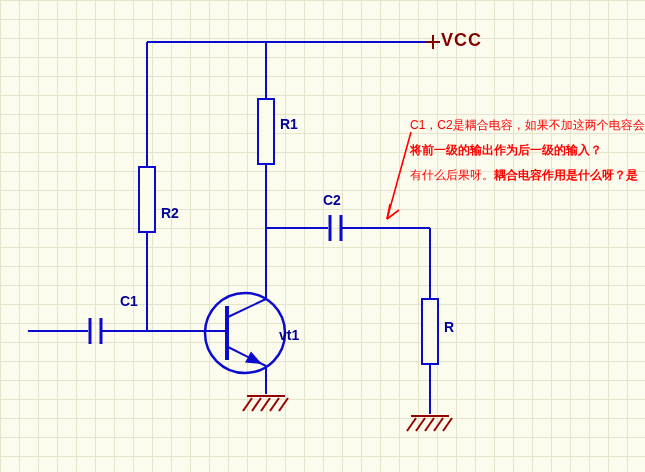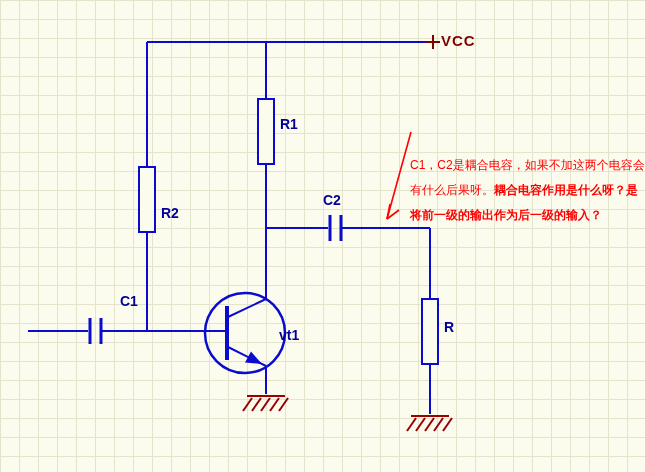--- a/index.html
+++ b/index.html
@@ -20,33 +20,32 @@
     color:#000099;
     font-weight:bold;
     font-size:14px;
     line-height:14px;
     white-space:nowrap;
   }
   .power-label{
     position:absolute;
     color:#800000;
     font-weight:bold;
-    font-size:15px;
+    font-size:18px;
     line-height:15px;
     letter-spacing:1px;
   }
   #annotation{
     position:absolute;
     left:410px;top:113px;
     width:233px;
     color:#ff0000;
     font-size:12px;
     line-height:25px;
     white-space:nowrap;
-    margin-top:40px;
   }
   #watermark{
     position:absolute;
     right:0;bottom:0;
     height:31px;
     padding:0 12px;
     background:rgba(38,38,38,0.85);
     color:#ffffff;
     font-size:17px;
     font-weight:bold;
@@ -136,18 +135,18 @@
   <div class="comp-label" style="left:323px;top:193px;">C2</div>
 
   <div class="comp-label" style="left:78px;top:294px;margin-left:42px;">C1</div>
 
   <div class="comp-label" style="left:444px;top:320px;">R</div>
 
   <div class="comp-label" style="left:279px;top:328px;">vt1</div>
 
   <div id="annotation">
       <div><span>C1，C2是耦合电容，如果不加这两个电容会</span></div>
+      <div><span style="font-weight: bold;">将前一级的输出作为后一级的输入？</span></div>
       <div><span>有什么后果呀。</span><span style="font-weight: bold;">耦合电容作用是什么呀？是</span></div>
-      <div><span style="font-weight: bold;">将前一级的输出作为后一级的输入？</span></div>
     </div>
 
 
 </div>
 
 </body></html>

